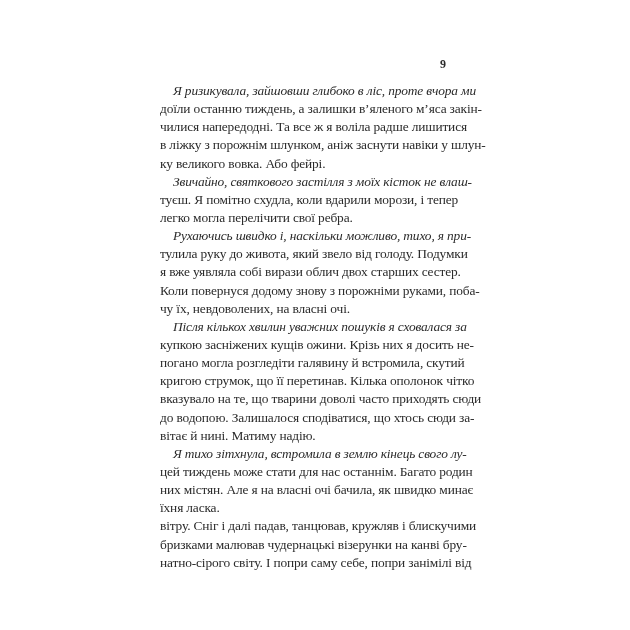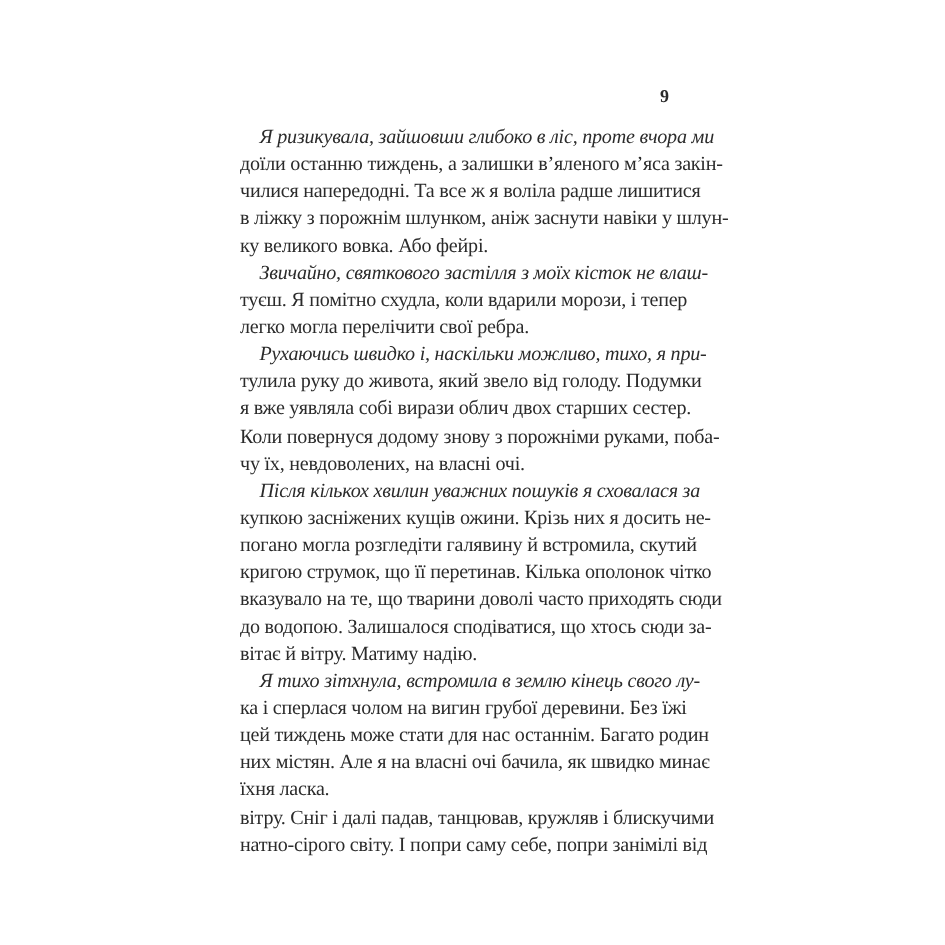--- a/index.html
+++ b/index.html
@@ -48,27 +48,27 @@
         <span class="line">Коли повернуся додому знову з порожніми руками, поба-</span>
         <span class="line last">чу їх, невдоволених, на власні очі.</span>
       </div>
       <div>
         <span class="line indent">Після кількох хвилин уважних пошуків я сховалася за</span>
         <span class="line">купкою засніжених кущів ожини. Крізь них я досить не-</span>
         <span class="line">погано могла розгледіти галявину й встромила, скутий</span>
         <span class="line">кригою струмок, що її перетинав. Кілька ополонок чітко</span>
         <span class="line">вказувало на те, що тварини доволі часто приходять сюди</span>
         <span class="line">до водопою. Залишалося сподіватися, що хтось сюди за-</span>
-        <span class="line last">вітає й вітру. Матиму надію.</span>
+        <span class="line last">вітає й нині. Матиму надію.</span>
       </div>
       <div>
         <span class="line indent">Я тихо зітхнула, встромила в землю кінець свого лу-</span>
-        <span class="line">ка і сперлася чолом на вигин грубої деревини. Без їжі</span>
         <span class="line">цей тиждень може стати для нас останнім. Багато родин</span>
         <span class="line">них містян. Але я на власні очі бачила, як швидко минає</span>
         <span class="line last">їхня ласка.</span>
       </div>
       <div>
         <span class="line">вітру. Сніг і далі падав, танцював, кружляв і блискучими</span>
+        <span class="line">бризками малював чудернацькі візерунки на канві бру-</span>
         <span class="line">натно-сірого світу. І попри саму себе, попри занімілі від</span>
       </div>
     </div>
 </div>
 
 </body></html>

